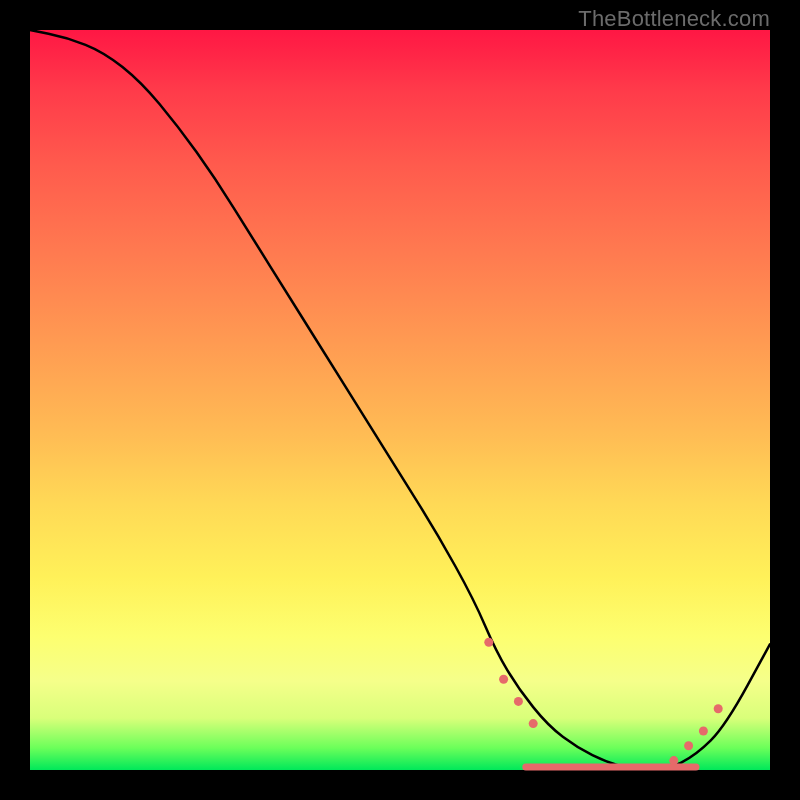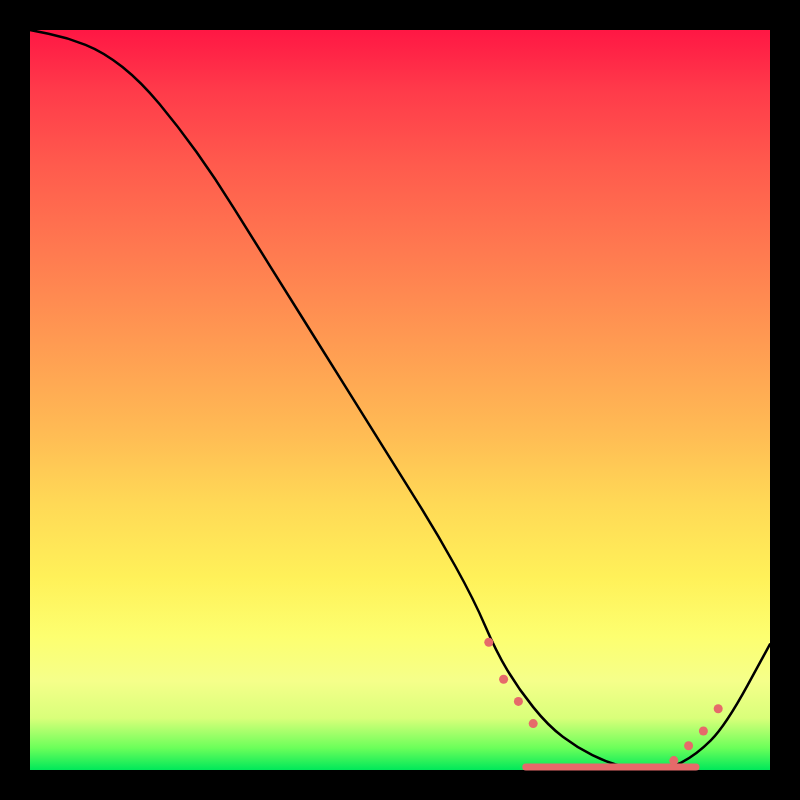--- a/index.html
+++ b/index.html
@@ -59,20 +59,21 @@
     width: 740px;
     height: 740px;
     overflow: visible;
   }
 </style>
 </head>
 <body>
 
 <div class="frame">
 
+  <div class="attribution">TheBottleneck.com</div>
 
   <div class="plot">
     <svg class="curve" viewBox="0 0 740 740">
       <path id="main-curve" fill="none" stroke="#000" stroke-width="2.5" stroke-linecap="round" stroke-linejoin="round" d="M 0 0 Q 0 0 18.5 3.6999999999999886 Q 37 7.399999999999977 55.5 14.800000000000011 Q 74 22.200000000000045 92.5 37 Q 111 51.799999999999955 129.5 74 Q 148 96.20000000000005 166.5 122.10000000000002 Q 185 148 203.5 177.60000000000002 Q 222 207.20000000000005 240.5 236.8 Q 259 266.4 277.5 296 Q 296 325.59999999999997 314.5 355.2 Q 333 384.8 351.5 414.4 Q 370 444 388.5 473.6 Q 407.00000000000006 503.2 425.5 536.5 Q 444 569.8 455.1 595.7 Q 466.2 621.6 477.3 640.1 Q 488.40000000000003 658.6 503.20000000000005 677.1 Q 518 695.6 532.8 706.7 Q 547.6 717.8 562.4000000000001 725.2 Q 577.2 732.6 592 736.3 Q 606.8 740 621.5999999999999 740 Q 636.4 740 651.2 732.6 Q 666 725.2 680.8 710.4000000000001 Q 695.5999999999999 695.6 717.8 654.9000000000001 T 740 614.2"></path>
       <path id="flat-seg" fill="none" stroke="#e66a6a" stroke-width="7" stroke-linecap="round" d="M 495.8 737 L 666 737"></path>
       <g id="dots-left">
           <circle cx="458.8" cy="612.2" r="4.5" fill="#e66a6a"></circle>
           <circle cx="473.6" cy="649.2" r="4.5" fill="#e66a6a"></circle>
           <circle cx="488.40000000000003" cy="671.4" r="4.5" fill="#e66a6a"></circle>
           <circle cx="503.20000000000005" cy="693.6" r="4.5" fill="#e66a6a"></circle>

